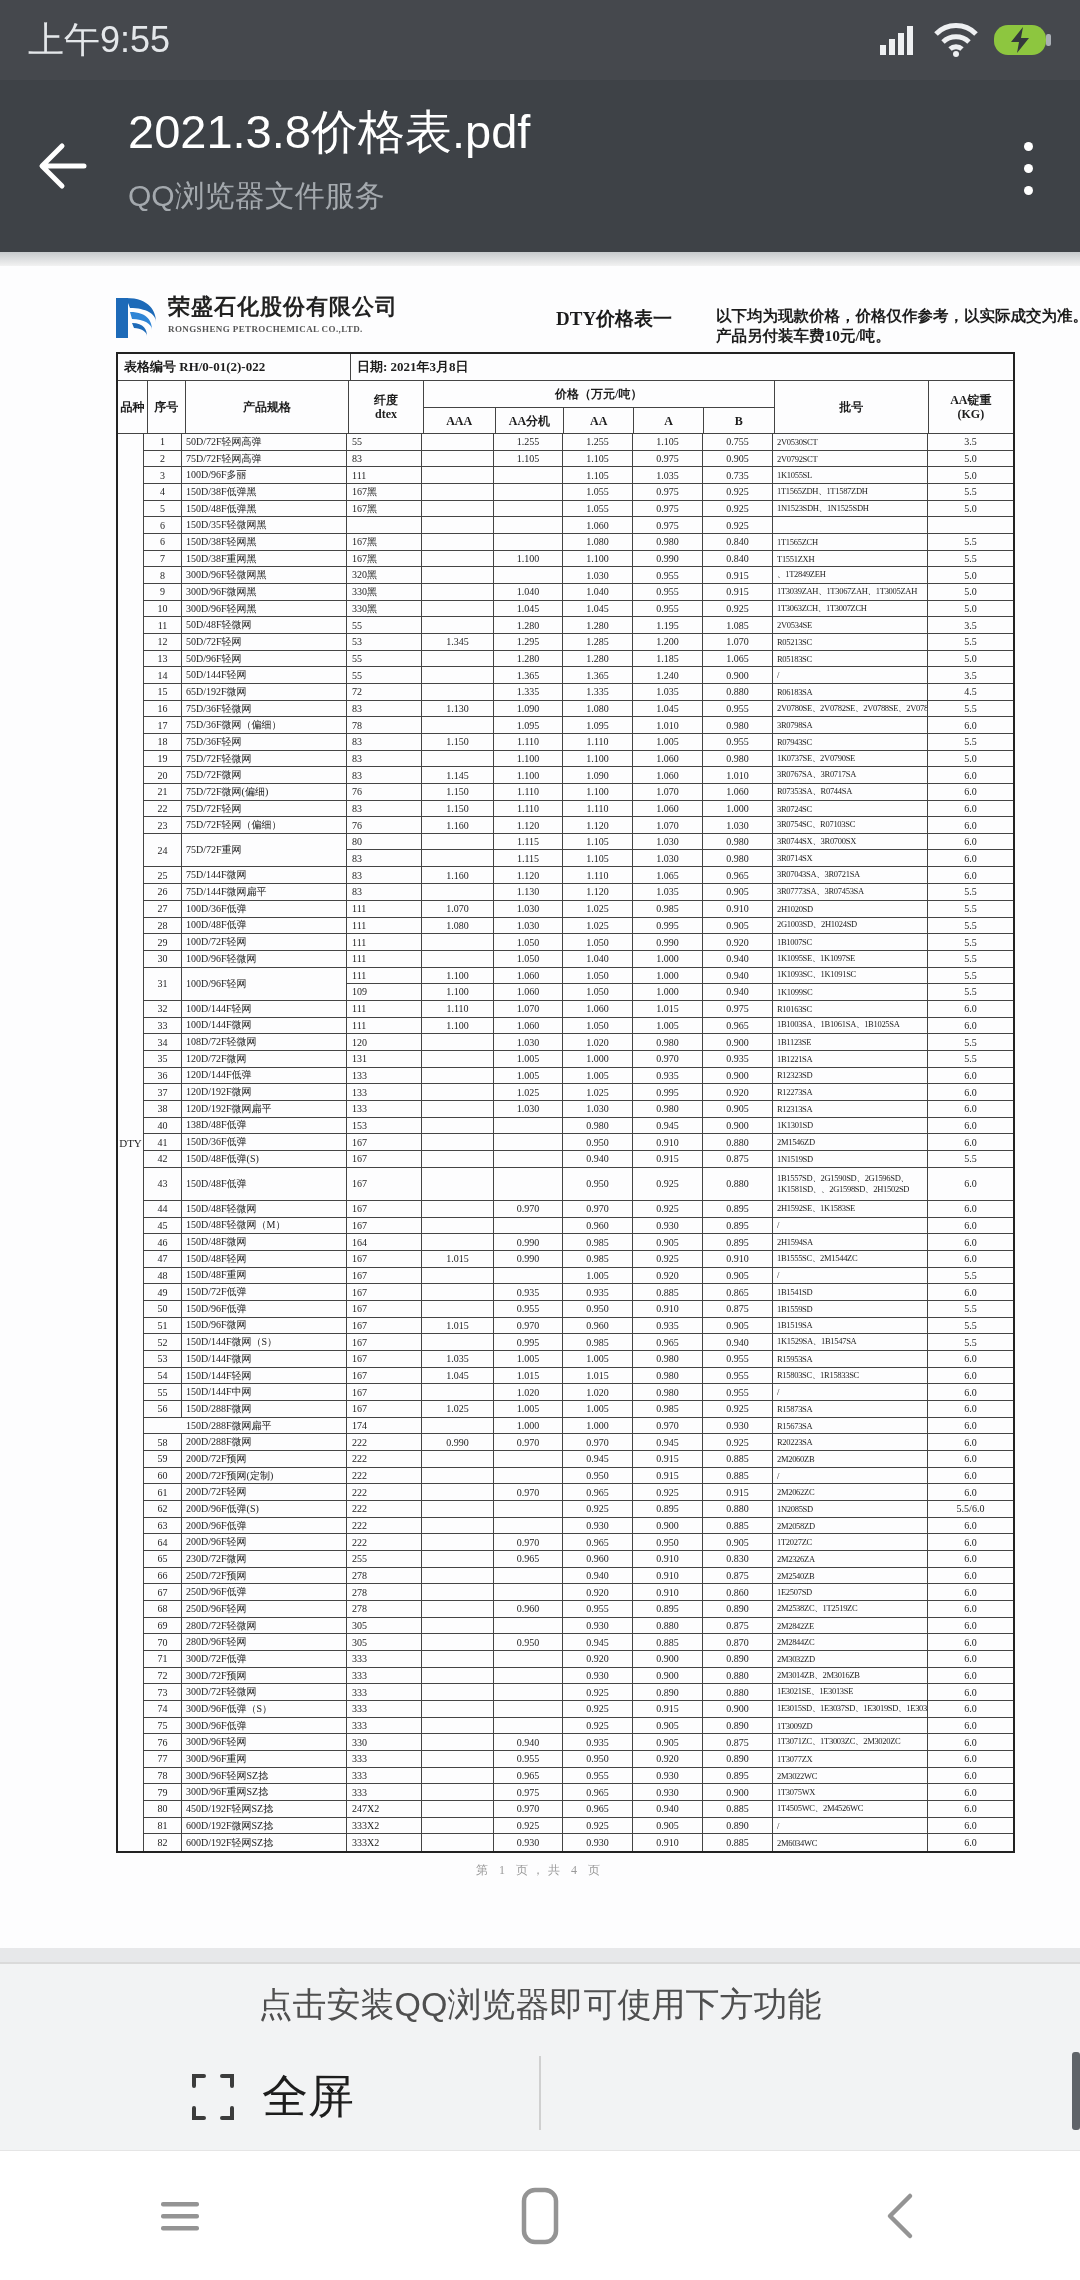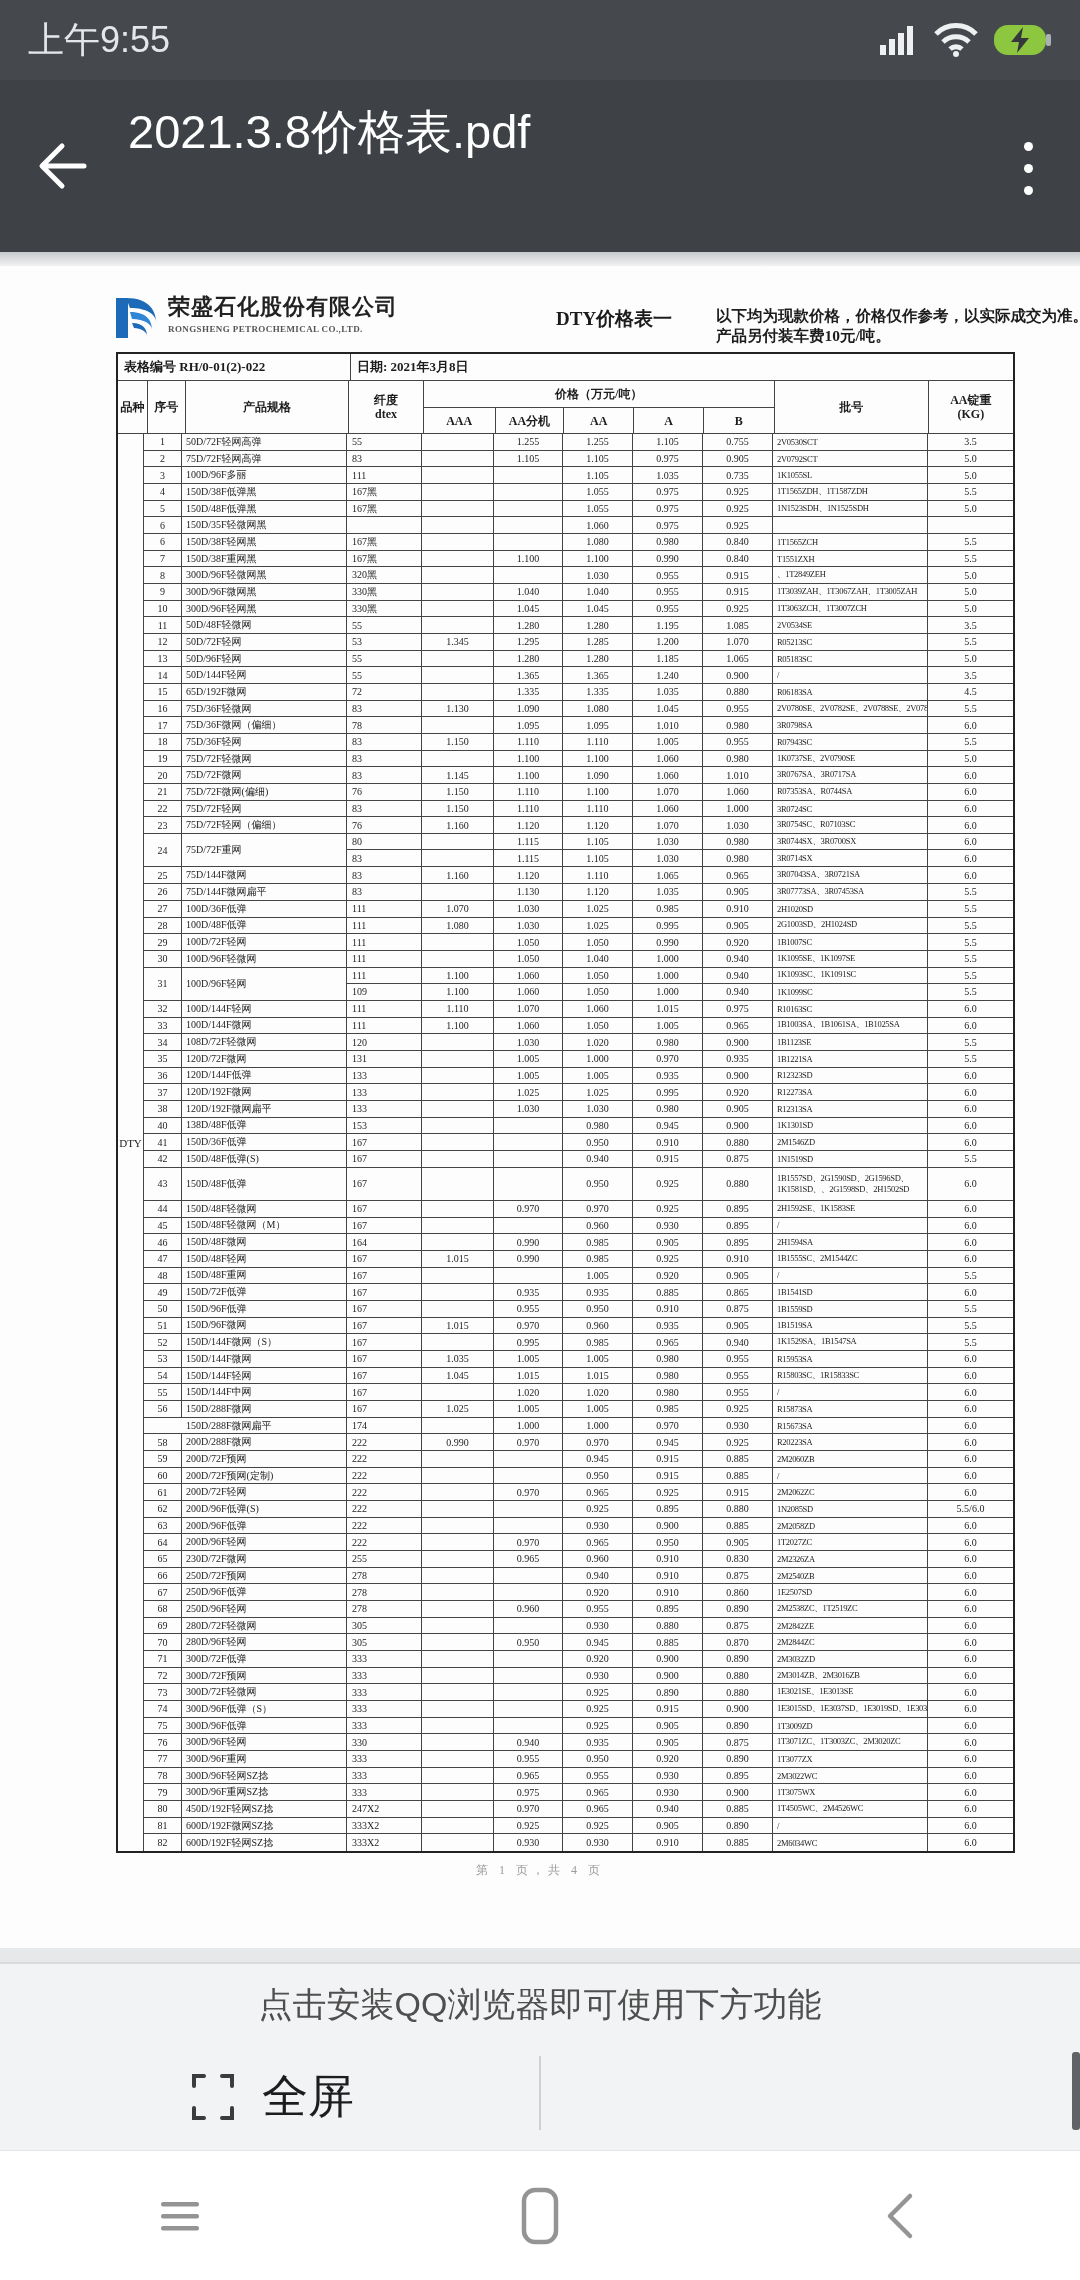--- a/index.html
+++ b/index.html
@@ -102,20 +102,21 @@
 </div>
 
 <div class="titlebar">
   <div class="back-btn">
     <svg width="60" height="56" viewBox="0 0 60 56">
       <path d="M52 28 H12 M30 8 L10 28 L30 48" stroke="#fff" stroke-width="5" fill="none" stroke-linecap="round" stroke-linejoin="round"></path>
     </svg>
   </div>
   <div class="tb-text">
     <div class="tb-title">2021.3.8价格表.pdf</div>
+    <div class="tb-sub">QQ浏览器文件服务</div>
   </div>
   <div class="kebab">
       <i></i>
       <i></i>
       <i></i>
     </div>
 </div>
 <div class="grad-strip"></div>
 
 <div class="pdf">

